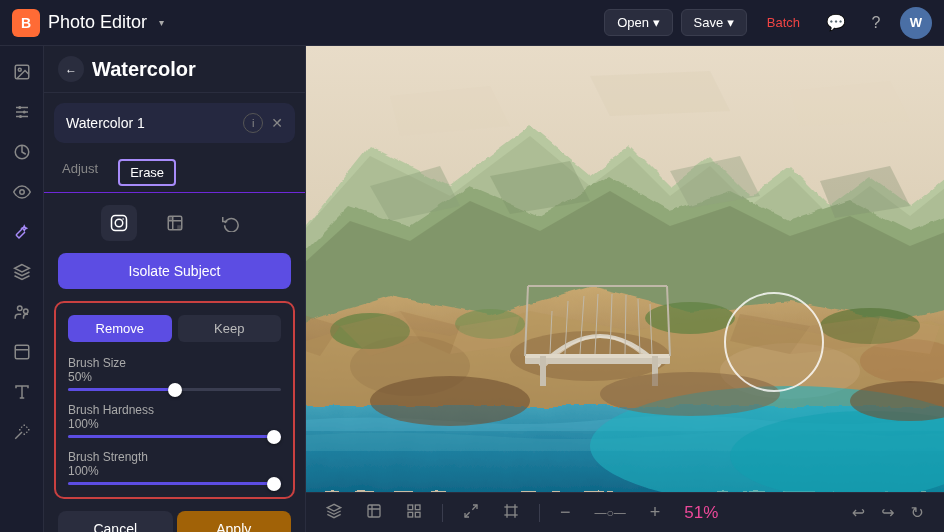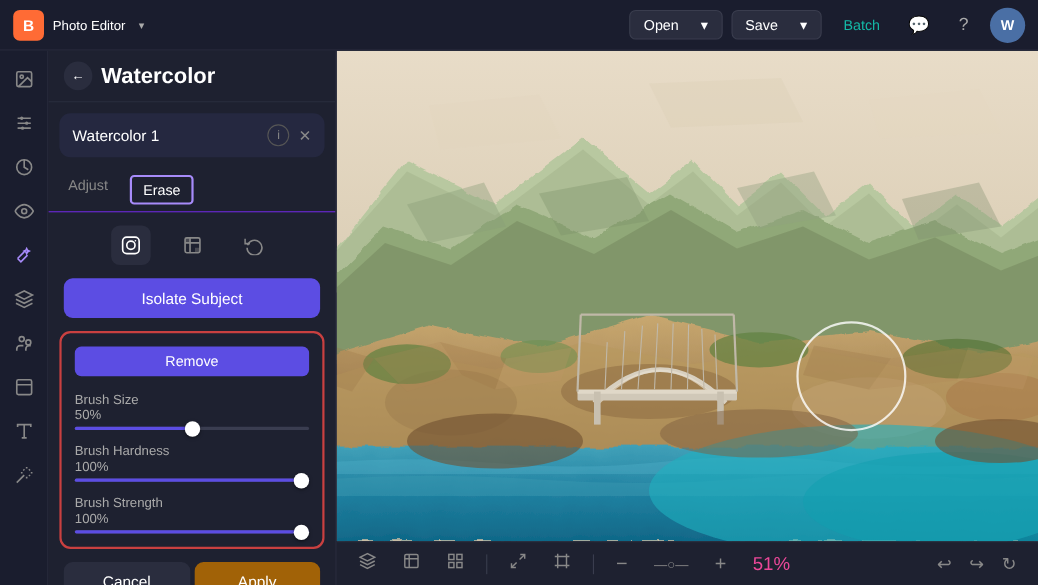--- a/index.html
+++ b/index.html
@@ -33,45 +33,45 @@
       display: flex;
       align-items: center;
       justify-content: center;
       font-size: 14px;
       font-weight: bold;
       color: white;
       flex-shrink: 0;
     }
     .header-app-name {
       color: #fff;
-      font-size: 12px;
+      font-size: 18px;
       font-weight: 500;
       margin-right: 4px;
     }
     .header-chevron {
       color: #aaa;
       font-size: 10px;
     }
     .header-spacer { flex: 1; }
     .header-btn {
       background: #2a2d3e;
       border: 1px solid #3a3d4e;
       border-radius: 6px;
       color: #fff;
       font-size: 13px;
       padding: 5px 12px;
       cursor: pointer;
       display: flex;
       align-items: flex-start;
-      gap: 20px;
+      gap: 4px;
     }
     .header-btn-plain {
       background: transparent;
       border: none;
-      color: #14b8a6;
+      color: #ef4444;
       font-size: 13px;
       padding: 5px 12px;
       cursor: pointer;
     }
     .header-icon-btn {
       width: 32px;
       height: 32px;
       background: transparent;
       border: none;
       border-radius: 6px;
@@ -596,20 +596,21 @@
           </svg>
       </div>
     </div>
 
     <button class="isolate-btn">Isolate Subject</button>
 
     <div class="erase-controls">
 
       <div class="toggle-row">
         <button class="toggle-btn active">Remove</button>
+        <button class="toggle-btn inactive">Keep</button>
       </div>
 
       <div class="slider-row">
         <div class="slider-label-row">
           <span class="slider-label">Brush Size</span>
           <span class="slider-value">50%</span>
         </div>
         <div class="slider-track">
           <div class="slider-fill" style="width: 50%"></div>
           <div class="slider-thumb" style="left: calc(50% - 7px)"></div>

